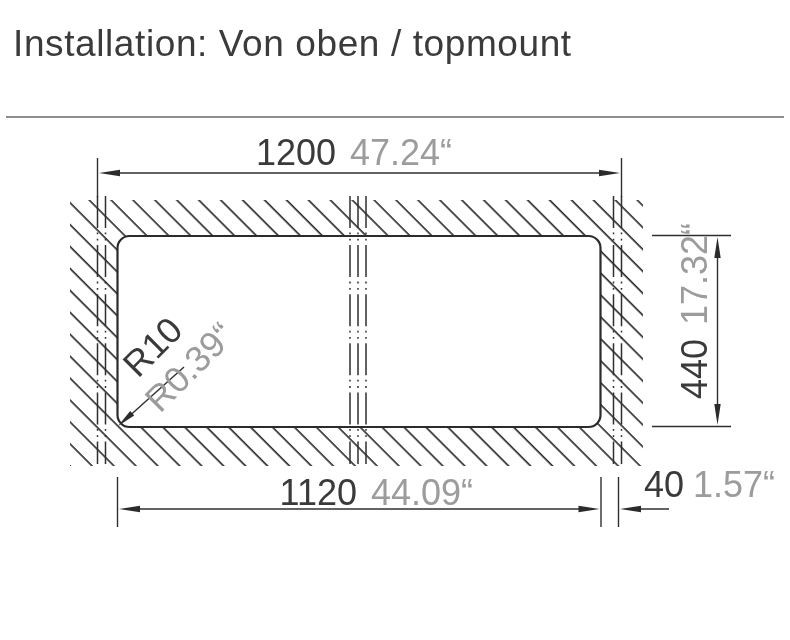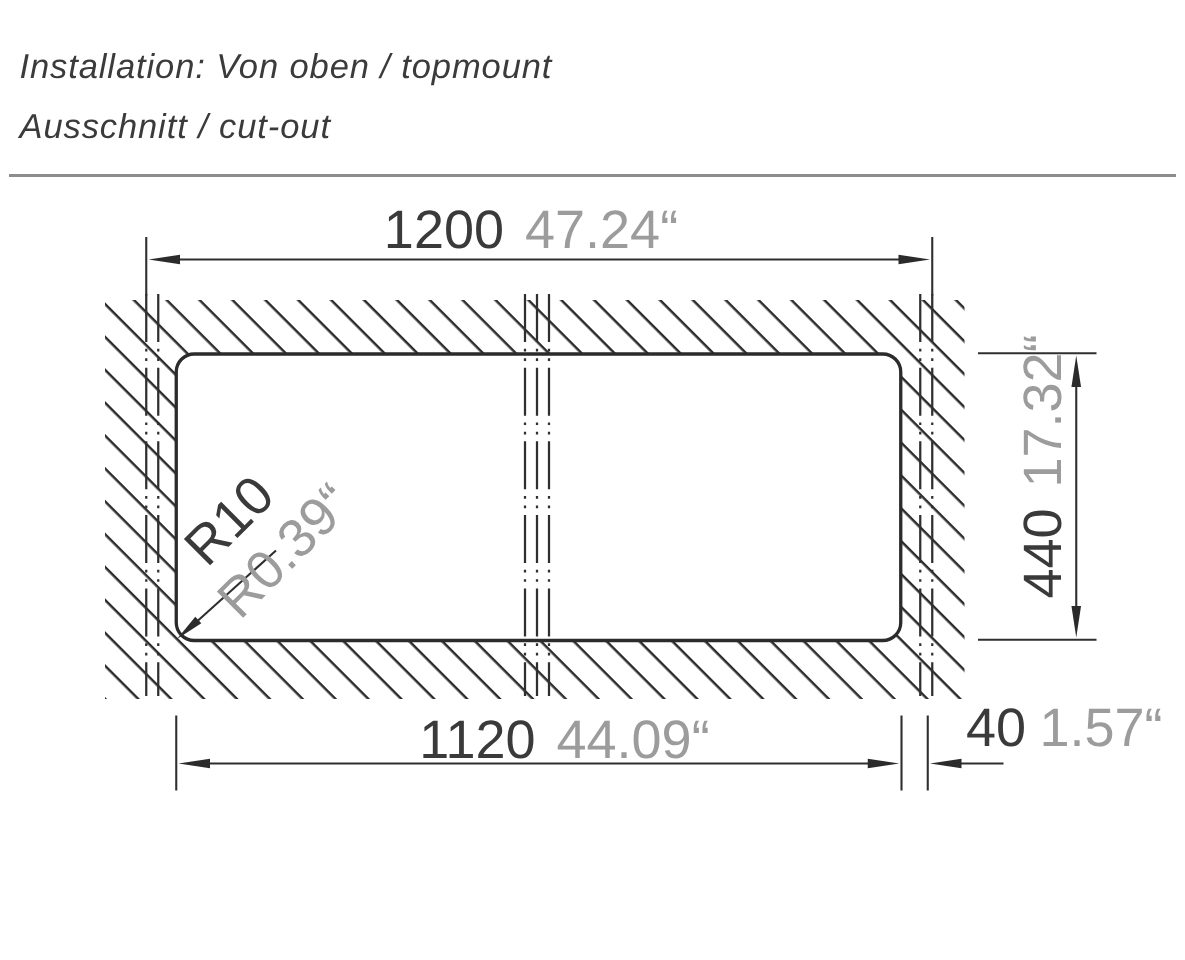--- a/index.html
+++ b/index.html
@@ -1,38 +1,37 @@
 <!DOCTYPE html>
 <html><head>
 <meta charset="utf-8">
 <style>
   html,body{margin:0;padding:0;background:#ffffff;}
   body{width:790px;height:640px;position:relative;overflow:hidden;
        font-family:"Liberation Sans", sans-serif;}
   .page{position:absolute;inset:0;background:#fff;}
   .title{position:absolute;left:13px;top:24px;color:#3b3b3b;
-         font-size:23px;line-height:40px;letter-spacing:0.6px;font-weight:400;font-style:italic;}
+         font-size:37px;line-height:40px;letter-spacing:0.6px;font-weight:400;}
   .separator{position:absolute;left:6px;right:6px;top:116px;height:2px;background:#8d8d8d;}
   svg{position:absolute;left:0;top:0;}
   .thin{stroke:#2f2f2f;stroke-width:1.4;fill:none;}
   .outline{stroke:#2b2b2b;stroke-width:2.2;fill:none;}
   .phantom{stroke:#2f2f2f;stroke-width:1.5;fill:none;stroke-dasharray:32 4.5 1.8 4.5 1.8 4.5;}
   .arr{fill:#2b2b2b;stroke:none;}
   text{font-family:"Liberation Sans", sans-serif;font-size:36px;}
   .t-mm{fill:#3a3a3a;}
   .t-in{fill:#9c9c9c;}
 </style>
 </head>
 <body>
 
 <div class="page">
 
   <div class="title">
     <div>Installation: Von oben / topmount</div>
-    <div>Ausschnitt / cut-out</div>
   </div>
 
   <div class="separator"></div>
 
   <svg width="790" height="640" viewBox="0 0 790 640">
     <defs>
       <pattern id="hatch" patternUnits="userSpaceOnUse" width="15.5" height="15.5" patternTransform="rotate(45)">
         <line x1="-2" y1="0.8" x2="17.5" y2="0.8" stroke="#2b2b2b" stroke-width="1.7"></line>
       </pattern>
     </defs>

